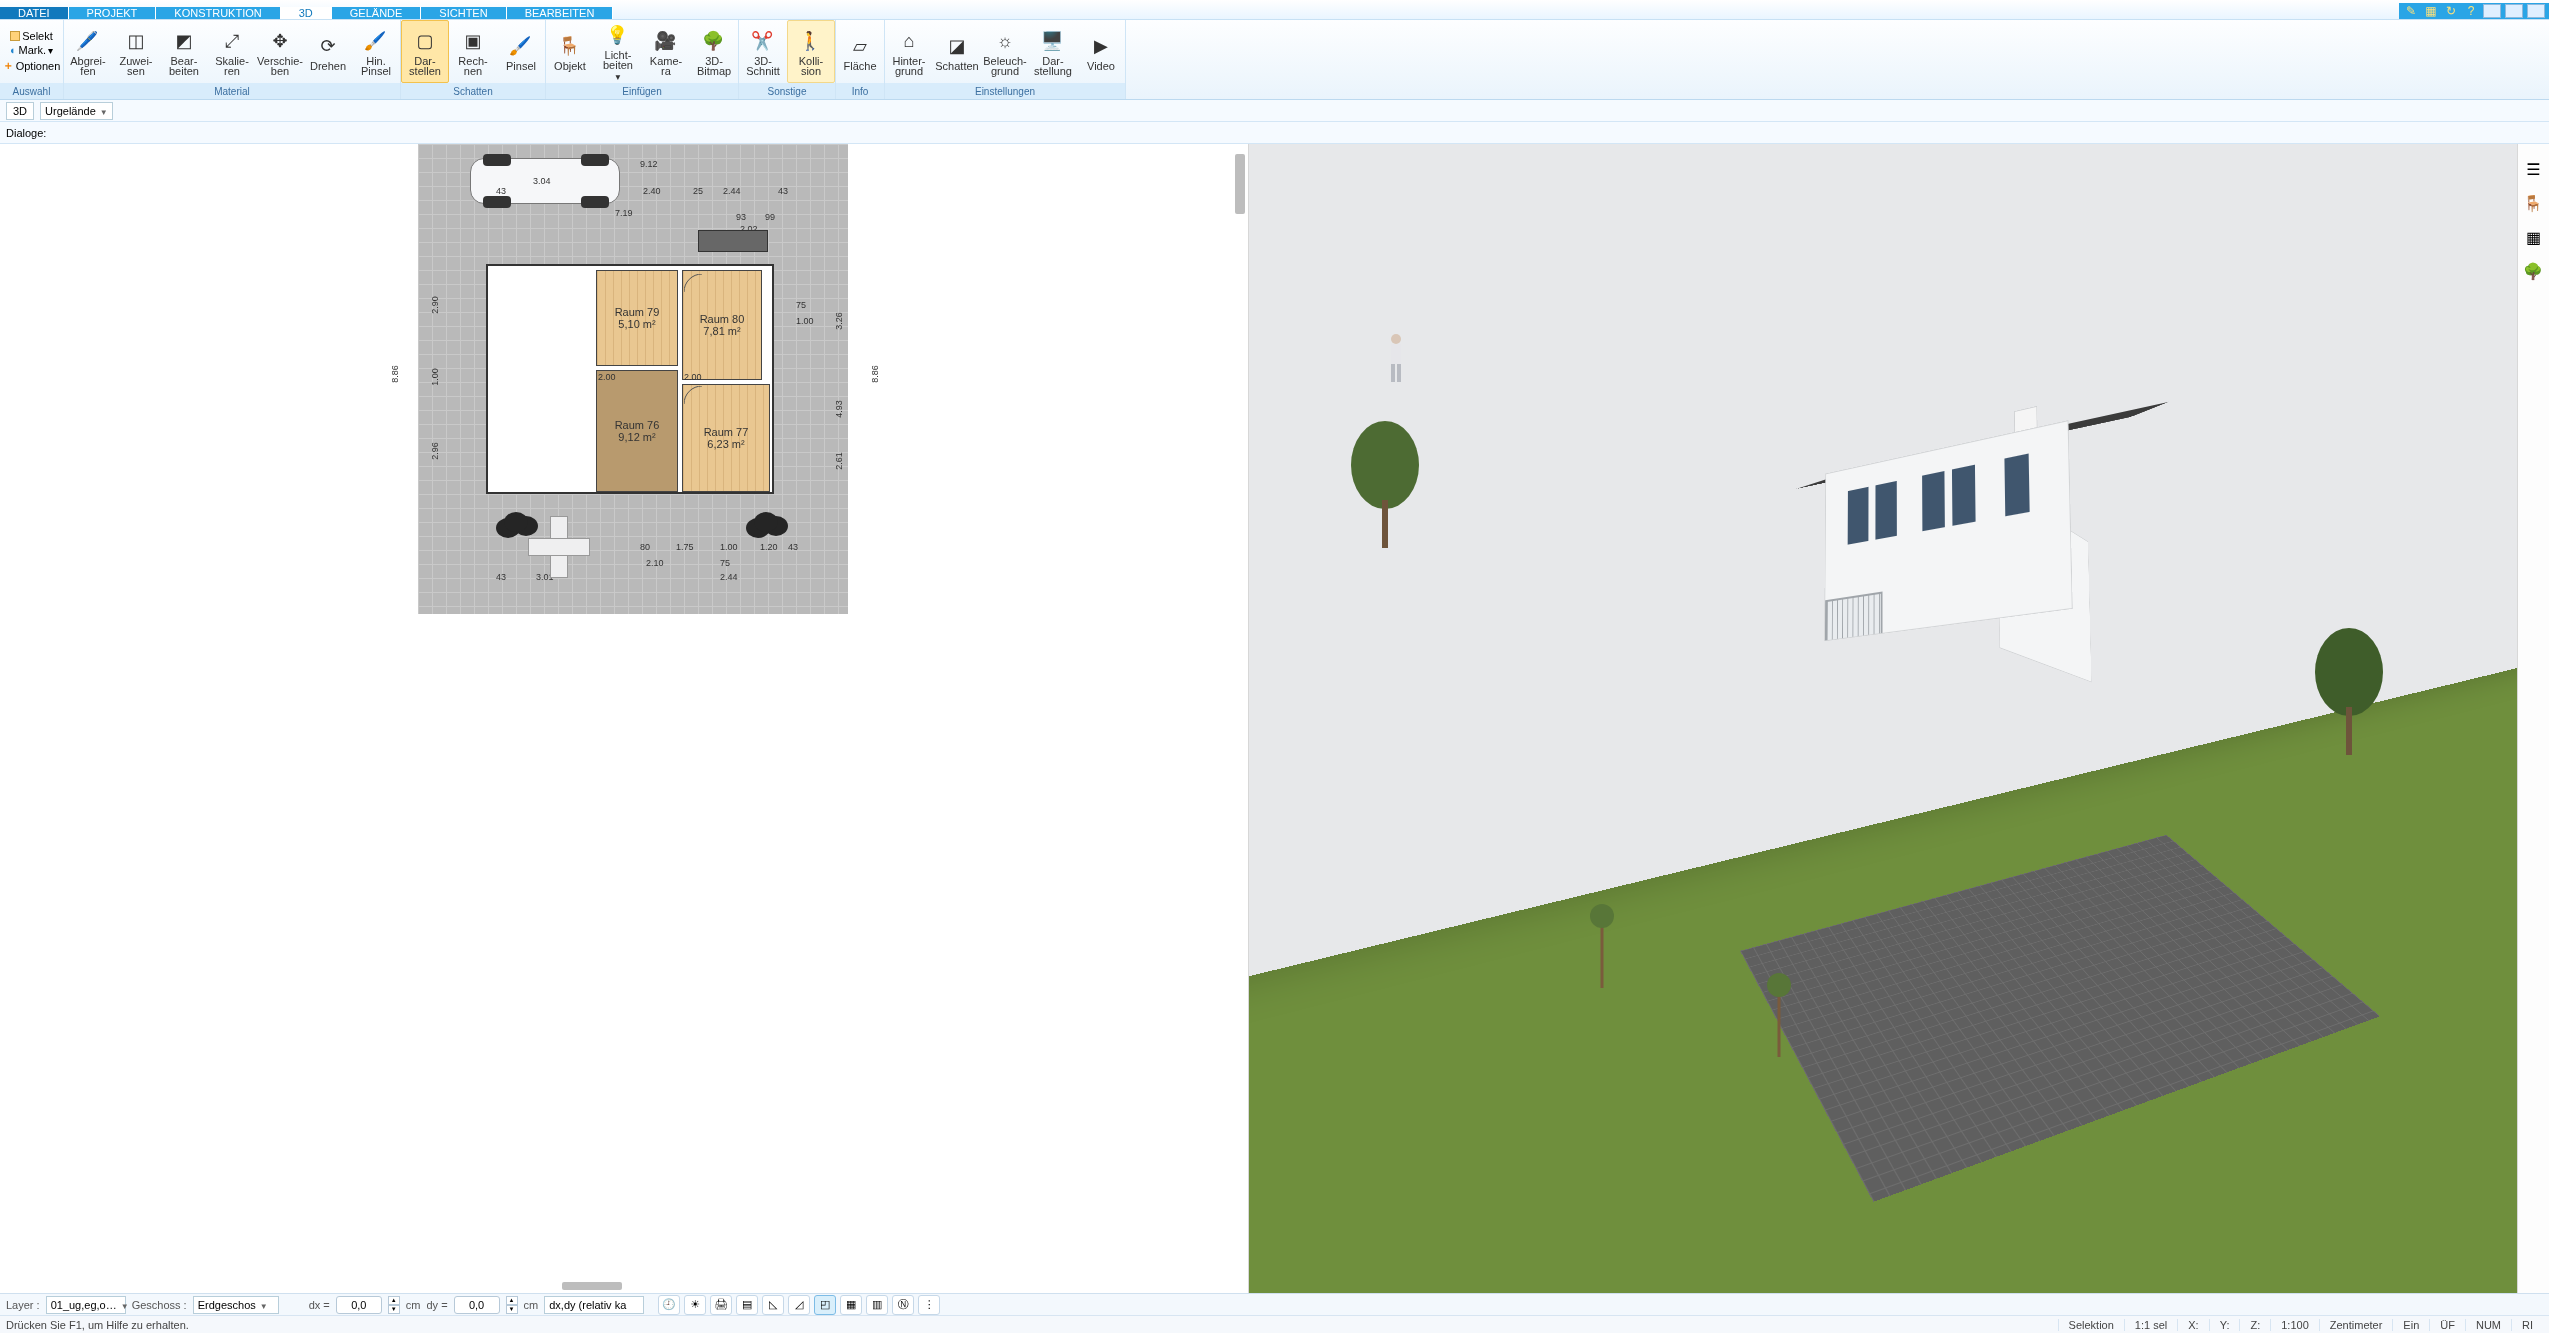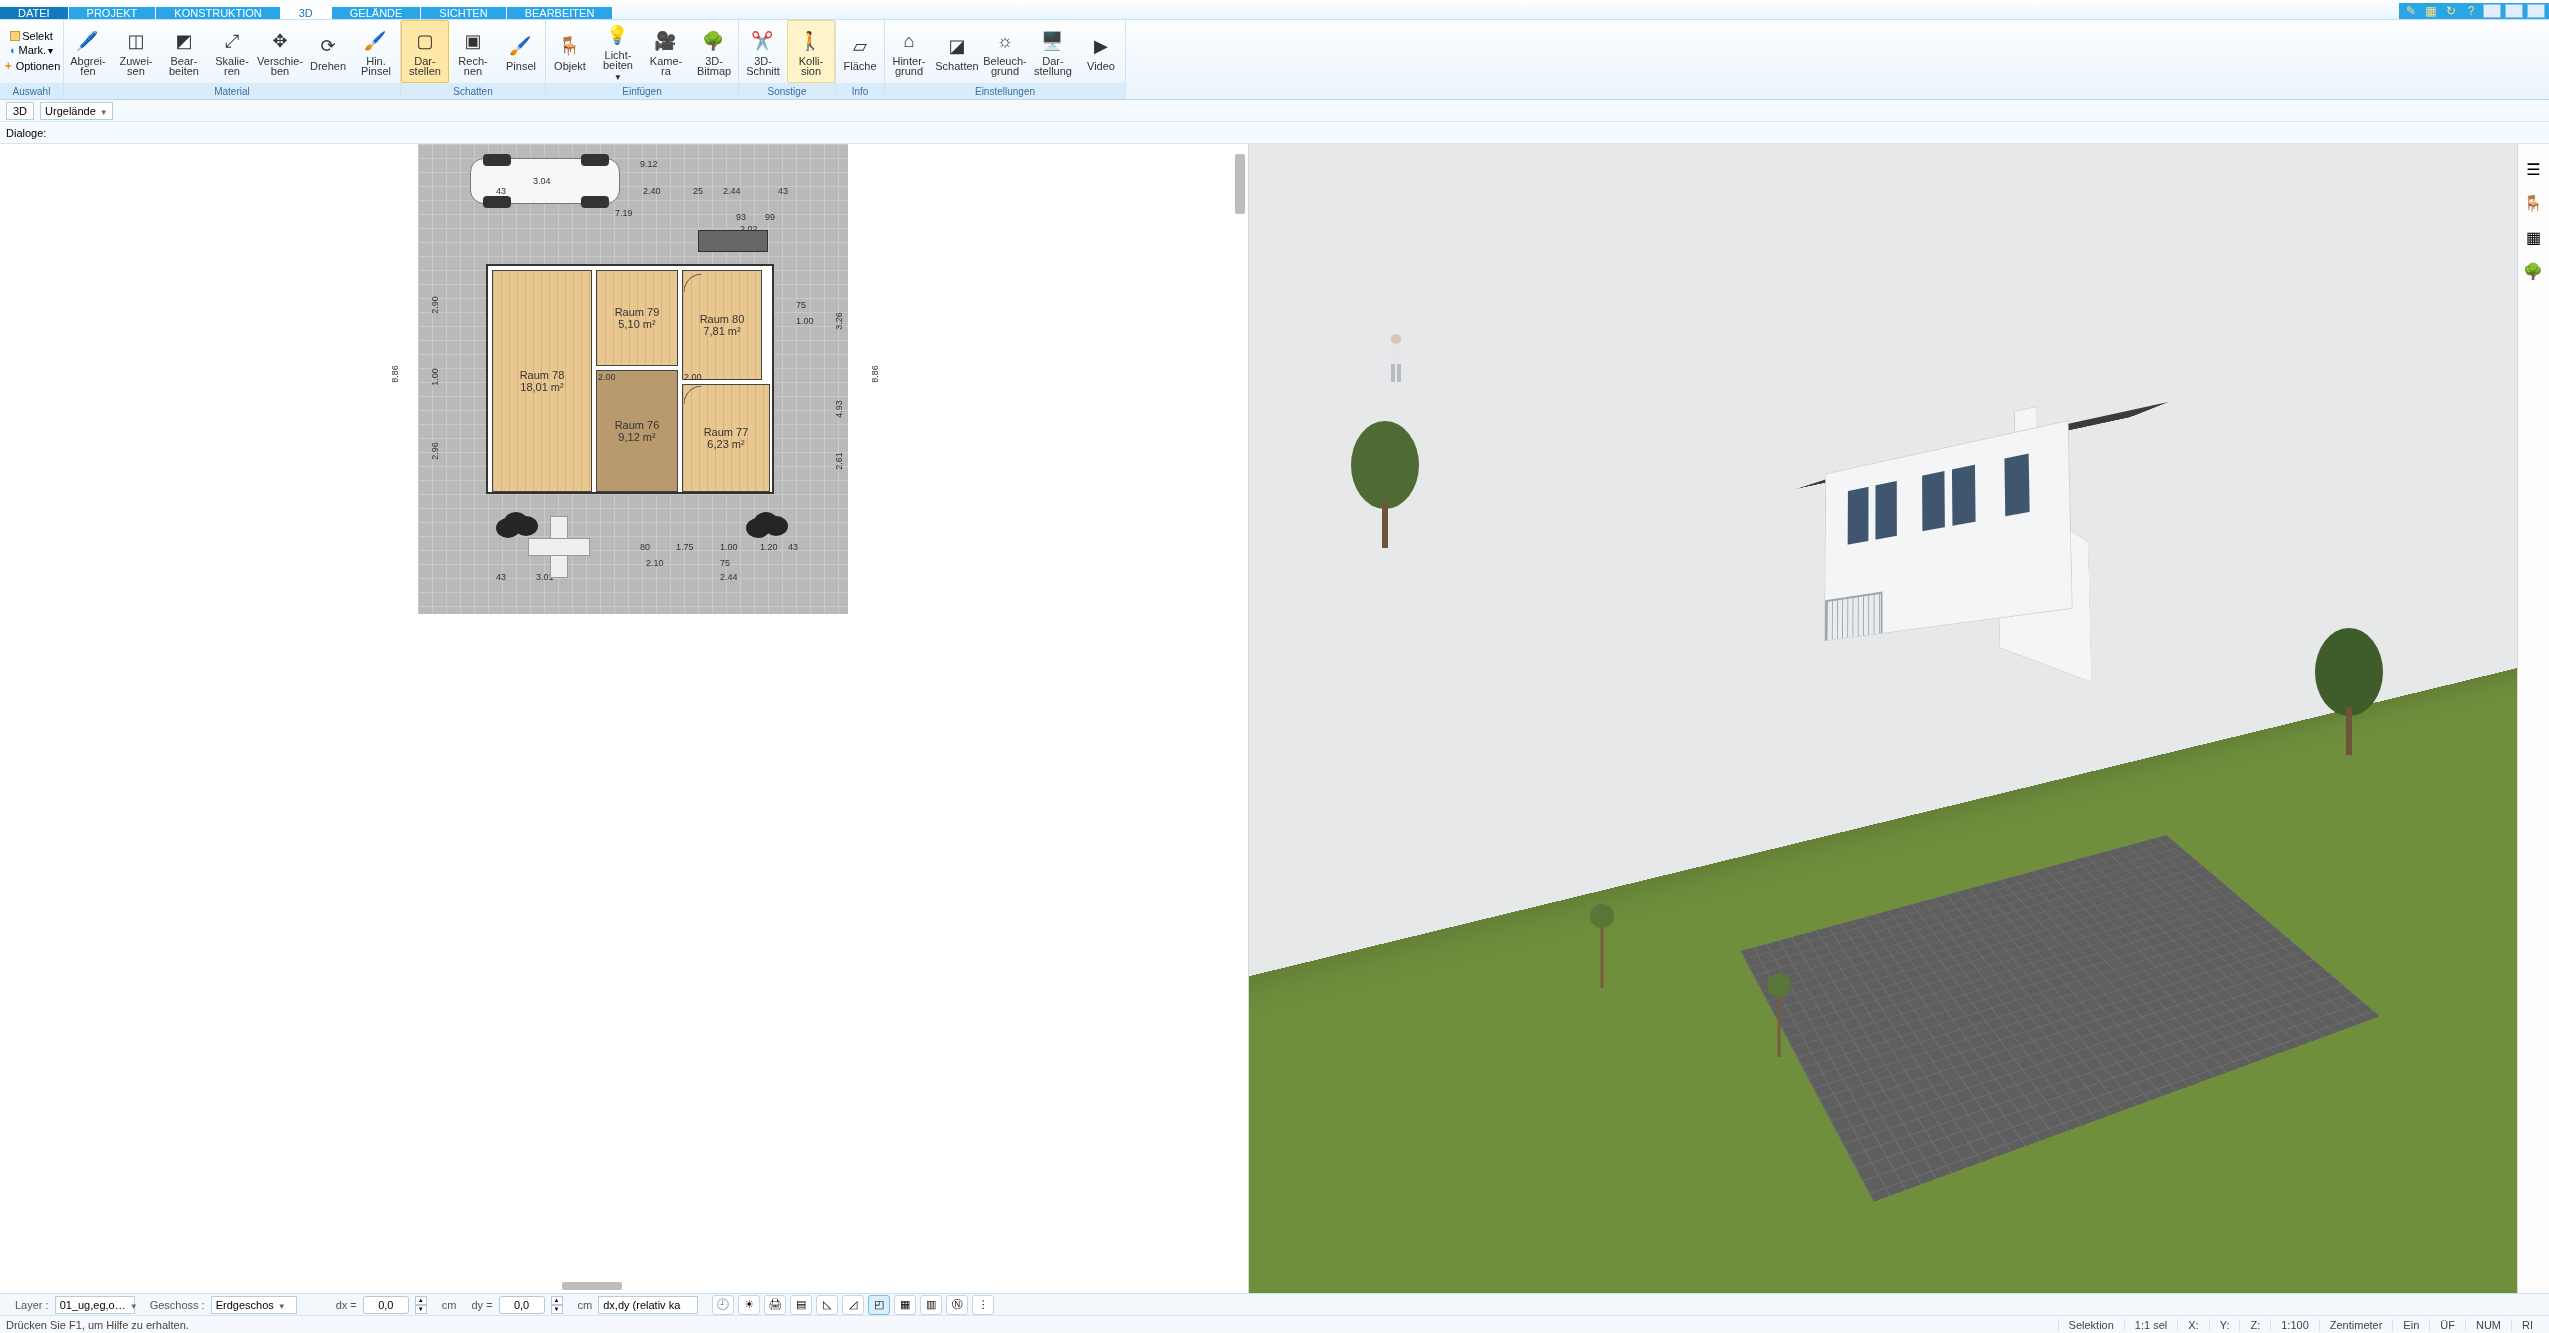--- a/index.html
+++ b/index.html
@@ -168,21 +168,21 @@
         background-image: repeating-linear-gradient(90deg,#a0a5aa 0 1px, transparent 1px 6px); }
 .person { position:absolute; left:136px; top:188px; width:22px; height:52px; }
 .tree   { position:absolute; width:70px; height:130px; }
 
 
 #bottom {
   position:absolute; left:0; right:0; bottom:18px; height:22px;
   display:flex; align-items:center; gap:6px; padding:0 6px;
   background:#f3f8fd; border-top:1px solid #cfe0ef;
 }
-#bottom .lbl { color:#555;margin-left:9px; }
+#bottom .lbl { color:#555; }
 #bottom input[type=text]{
   width:46px; height:18px; text-align:center; border:1px solid #b7c9d8; border-radius:3px;
 }
 .spin { display:flex; flex-direction:column; }
 .spin button{ width:12px; height:9px; font-size:6px; line-height:6px; border:1px solid #b7c9d8; background:#fff; cursor:pointer; }
 .icon-row { display:flex; gap:4px; margin-left:8px; }
 .status-btn {
   width:22px; height:20px; border:1px solid #c6d8e8; background:#fff; border-radius:3px;
   display:flex; align-items:center; justify-content:center; cursor:pointer;
 }
@@ -402,24 +402,20 @@
         <span class="dim" style="left:360px; top:42px">43</span>
         <span class="dim" style="left:78px;  top:42px">43</span>
         <span class="dim" style="left:197px; top:64px">7.19</span>
         <span class="dim" style="left:318px; top:68px">93</span>
         <span class="dim" style="left:347px; top:68px">99</span>
         <span class="dim" style="left:322px; top:80px">2.02</span>
 
         <div class="bench"></div>
 
         <div class="house">
-          <div class="room" style="left:4px;  top:4px;  width:100px; height:222px">
-              <span>Raum 78</span>
-              <span>18,01 m²</span>
-            </div>
           <div class="room" style="left:108px;top:4px;  width:82px;  height:96px">
               <span>Raum 79</span>
               <span>5,10 m²</span>
             </div>
           <div class="room dark" style="left:108px;top:104px;width:82px; height:122px">
               <span>Raum 76</span>
               <span>9,12 m²</span>
             </div>
           <div class="room" style="left:194px;top:4px;  width:80px;  height:110px">
               <span>Raum 80</span>

